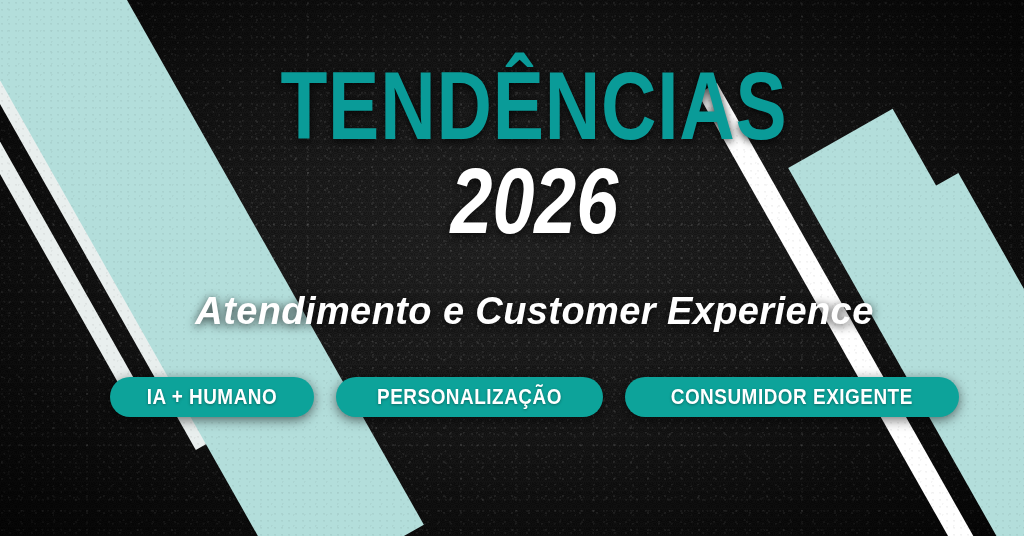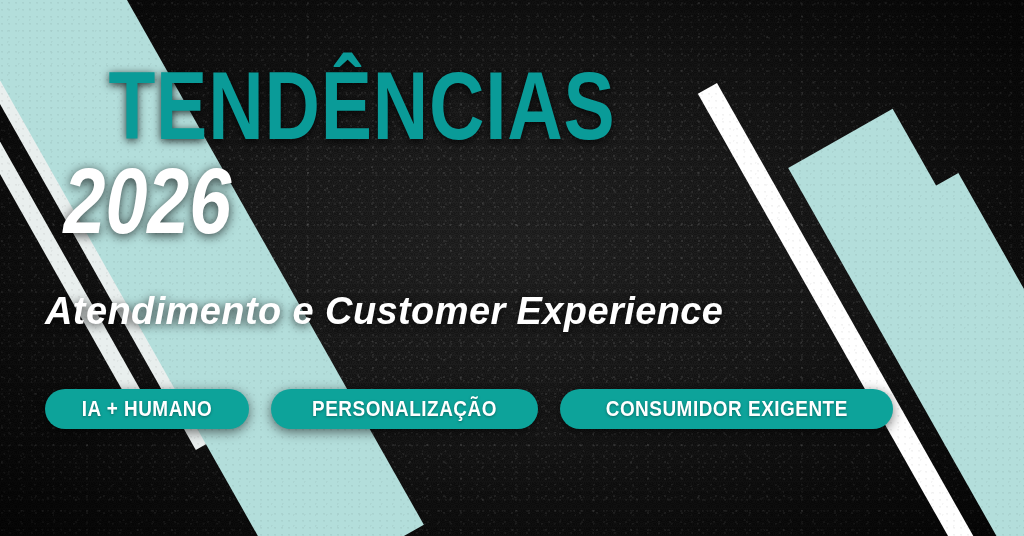--- a/index.html
+++ b/index.html
@@ -117,21 +117,21 @@
       radial-gradient(circle at 70% 80%, rgba(0,0,0,.4) 0 0.7px, transparent 1.1px);
     background-size: 7px 7px, 11px 11px;
   }
 
   
   .content {
     position: absolute;
     inset: 0;
     display: flex;
     flex-direction: column;
-    align-items: flex-start;
+    align-items: center;
     z-index: 5;
     padding-left: 45px;
   }
 
   .title {
     margin-top: 62px;
     font-family: "Liberation Sans Narrow", "Liberation Sans", sans-serif;
     font-weight: 700;
     font-size: 96px;
     line-height: .92;
@@ -162,21 +162,21 @@
     font-weight: 700;
     font-style: italic;
     font-size: 38px;
     letter-spacing: .4px;
     color: #ffffff;
     text-shadow: 0 2px 10px rgba(0,0,0,.8);
     white-space: nowrap;
   }
 
   .pills {
-    margin-top: 56px;
+    margin-top: 44px;
     display: flex;
     gap: 22px;
     align-items: center;
   }
   .pill {
     background: #0da39a;
     border-radius: 999px;
     height: 40px;
     display: flex;
     align-items: center;

